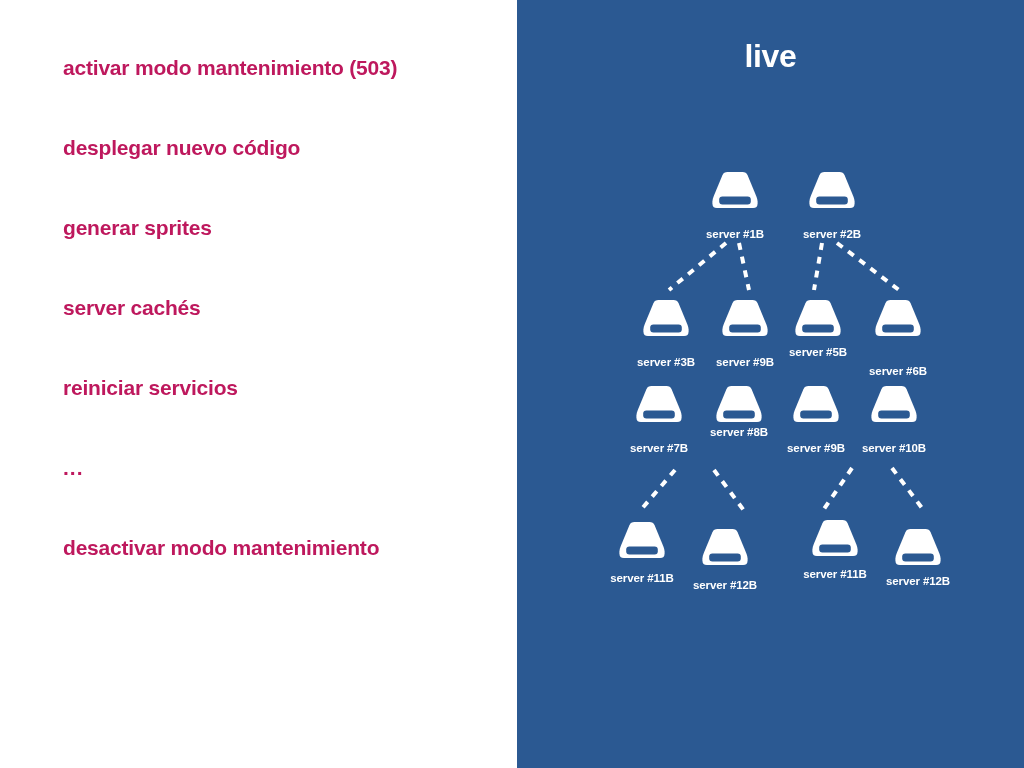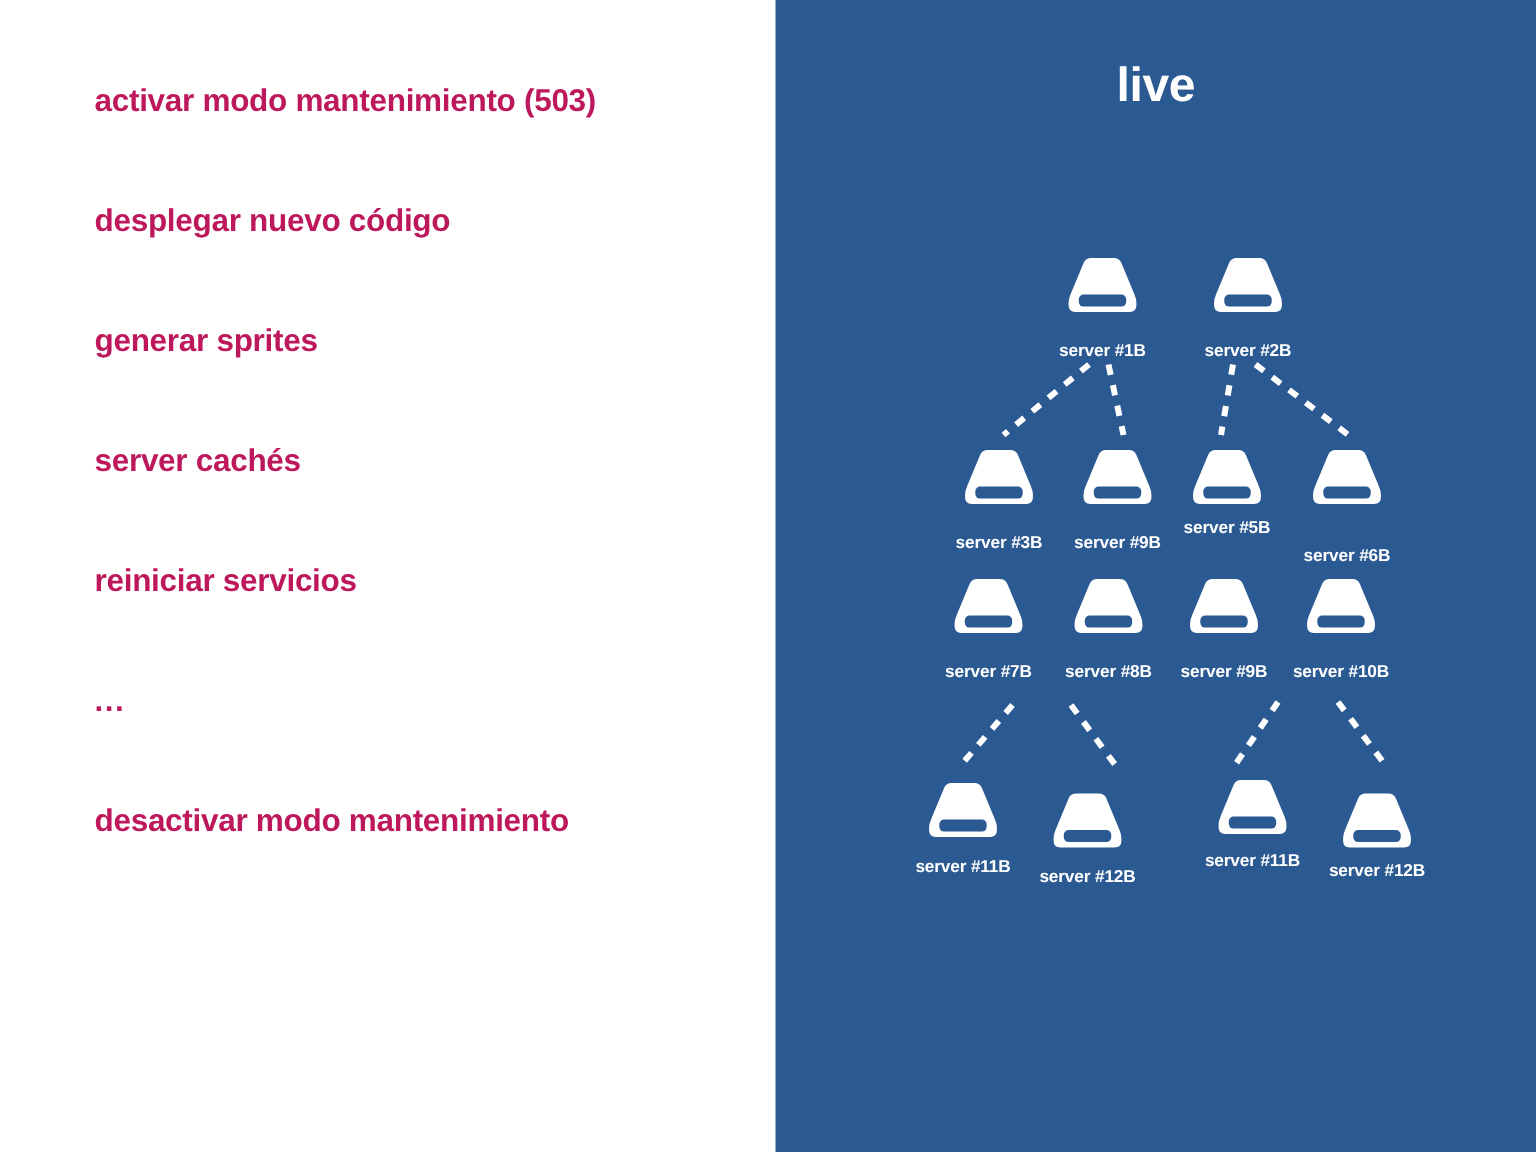--- a/index.html
+++ b/index.html
@@ -174,21 +174,21 @@
               <path fill="#ffffff" d="M16.5 2 H31.5 Q35.2 2 36.6 5.3 L45.2 26 Q46.6 29.4 46.6 31.6 V33.5 Q46.6 38 42.1 38 H5.9 Q1.4 38 1.4 33.5 V31.6 Q1.4 29.4 2.8 26 L11.4 5.3 Q12.8 2 16.5 2 Z"></path>
               <rect x="8.2" y="26.4" width="31.6" height="8.0" rx="3.2" ry="3.2" fill="#2B5992"></rect>
             </svg>
             <span class="node-label" style="margin-top: 18px;">server #7B</span>
           </div>
           <div class="node" style="left: 222px; top: 384px;">
             <svg class="node-icon" viewBox="0 0 48 40">
               <path fill="#ffffff" d="M16.5 2 H31.5 Q35.2 2 36.6 5.3 L45.2 26 Q46.6 29.4 46.6 31.6 V33.5 Q46.6 38 42.1 38 H5.9 Q1.4 38 1.4 33.5 V31.6 Q1.4 29.4 2.8 26 L11.4 5.3 Q12.8 2 16.5 2 Z"></path>
               <rect x="8.2" y="26.4" width="31.6" height="8.0" rx="3.2" ry="3.2" fill="#2B5992"></rect>
             </svg>
-            <span class="node-label" style="margin-top: 18px;">server #8B</span>
+            <span class="node-label" style="margin-top: 2px;">server #8B</span>
           </div>
           <div class="node" style="left: 299px; top: 384px;">
             <svg class="node-icon" viewBox="0 0 48 40">
               <path fill="#ffffff" d="M16.5 2 H31.5 Q35.2 2 36.6 5.3 L45.2 26 Q46.6 29.4 46.6 31.6 V33.5 Q46.6 38 42.1 38 H5.9 Q1.4 38 1.4 33.5 V31.6 Q1.4 29.4 2.8 26 L11.4 5.3 Q12.8 2 16.5 2 Z"></path>
               <rect x="8.2" y="26.4" width="31.6" height="8.0" rx="3.2" ry="3.2" fill="#2B5992"></rect>
             </svg>
             <span class="node-label" style="margin-top: 18px;">server #9B</span>
           </div>
           <div class="node" style="left: 377px; top: 384px;">
             <svg class="node-icon" viewBox="0 0 48 40">

